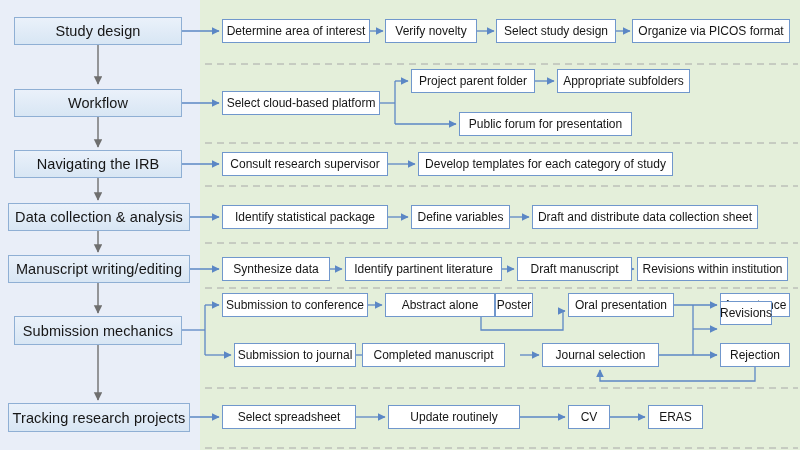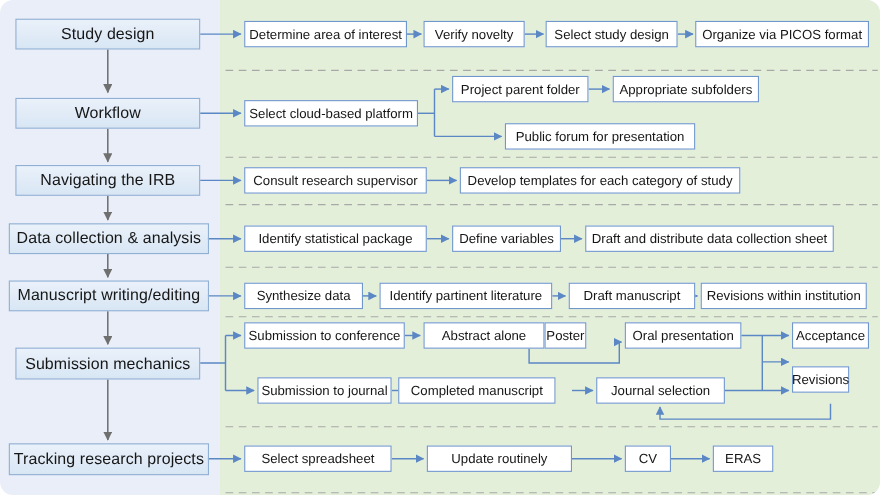--- a/index.html
+++ b/index.html
@@ -1,18 +1,18 @@
 <!DOCTYPE html>
 <html><head>
 <meta charset="utf-8">
 <style>
   html,body{margin:0;padding:0;}
   #canvas{
     position:relative;width:800px;height:450px;overflow:hidden;
-    font-family:"Liberation Sans",sans-serif;background:#e9eef8;border-radius:12px;
+    font-family:"Liberation Sans",sans-serif;background:#e9eef8;
   }
   #green-panel{
     position:absolute;left:200px;top:0;width:600px;height:450px;
     background:#e4efda;
   }
   .stage{
     position:absolute;height:28px;
     background:linear-gradient(180deg,#eaf1fa 0%,#d8e6f4 100%);
     border:1.5px solid #8fafd4;box-sizing:border-box;
     display:flex;align-items:center;justify-content:center;
@@ -137,22 +137,23 @@
   <div class="node" style="left:222px;top:257px;width:108px">Synthesize data</div>
   <div class="node" style="left:345px;top:257px;width:157px">Identify partinent literature</div>
   <div class="node" style="left:517px;top:257px;width:115px">Draft manuscript</div>
   <div class="node" style="left:637px;top:257px;width:151px">Revisions within institution</div>
 
   <div class="node" style="left:222px;top:293px;width:146px">Submission to conference</div>
   <div class="node" style="left:385px;top:293px;width:110px">Abstract alone</div>
   <div class="node" style="left:495px;top:293px;width:38px">Poster</div>
   <div class="node" style="left:568px;top:293px;width:106px">Oral presentation</div>
   <div class="node" style="left:720px;top:293px;width:70px">Acceptance</div>
-  <div class="node" style="left:720px;top:333px;width:52px">Revisions</div>
+  <div class="node" style="left:720px;top:301px;width:52px">Revisions</div>
   <div class="node" style="left:234px;top:343px;width:122px">Submission to journal</div>
   <div class="node" style="left:362px;top:343px;width:143px">Completed manuscript</div>
   <div class="node" style="left:542px;top:343px;width:117px">Journal selection</div>
+  <div class="node" style="left:720px;top:343px;width:70px">Rejection</div>
 
   <div class="node" style="left:222px;top:405px;width:134px">Select spreadsheet</div>
   <div class="node" style="left:388px;top:405px;width:132px">Update routinely</div>
   <div class="node" style="left:568px;top:405px;width:42px">CV</div>
   <div class="node" style="left:648px;top:405px;width:55px">ERAS</div>
 </div>
 
 </body></html>

